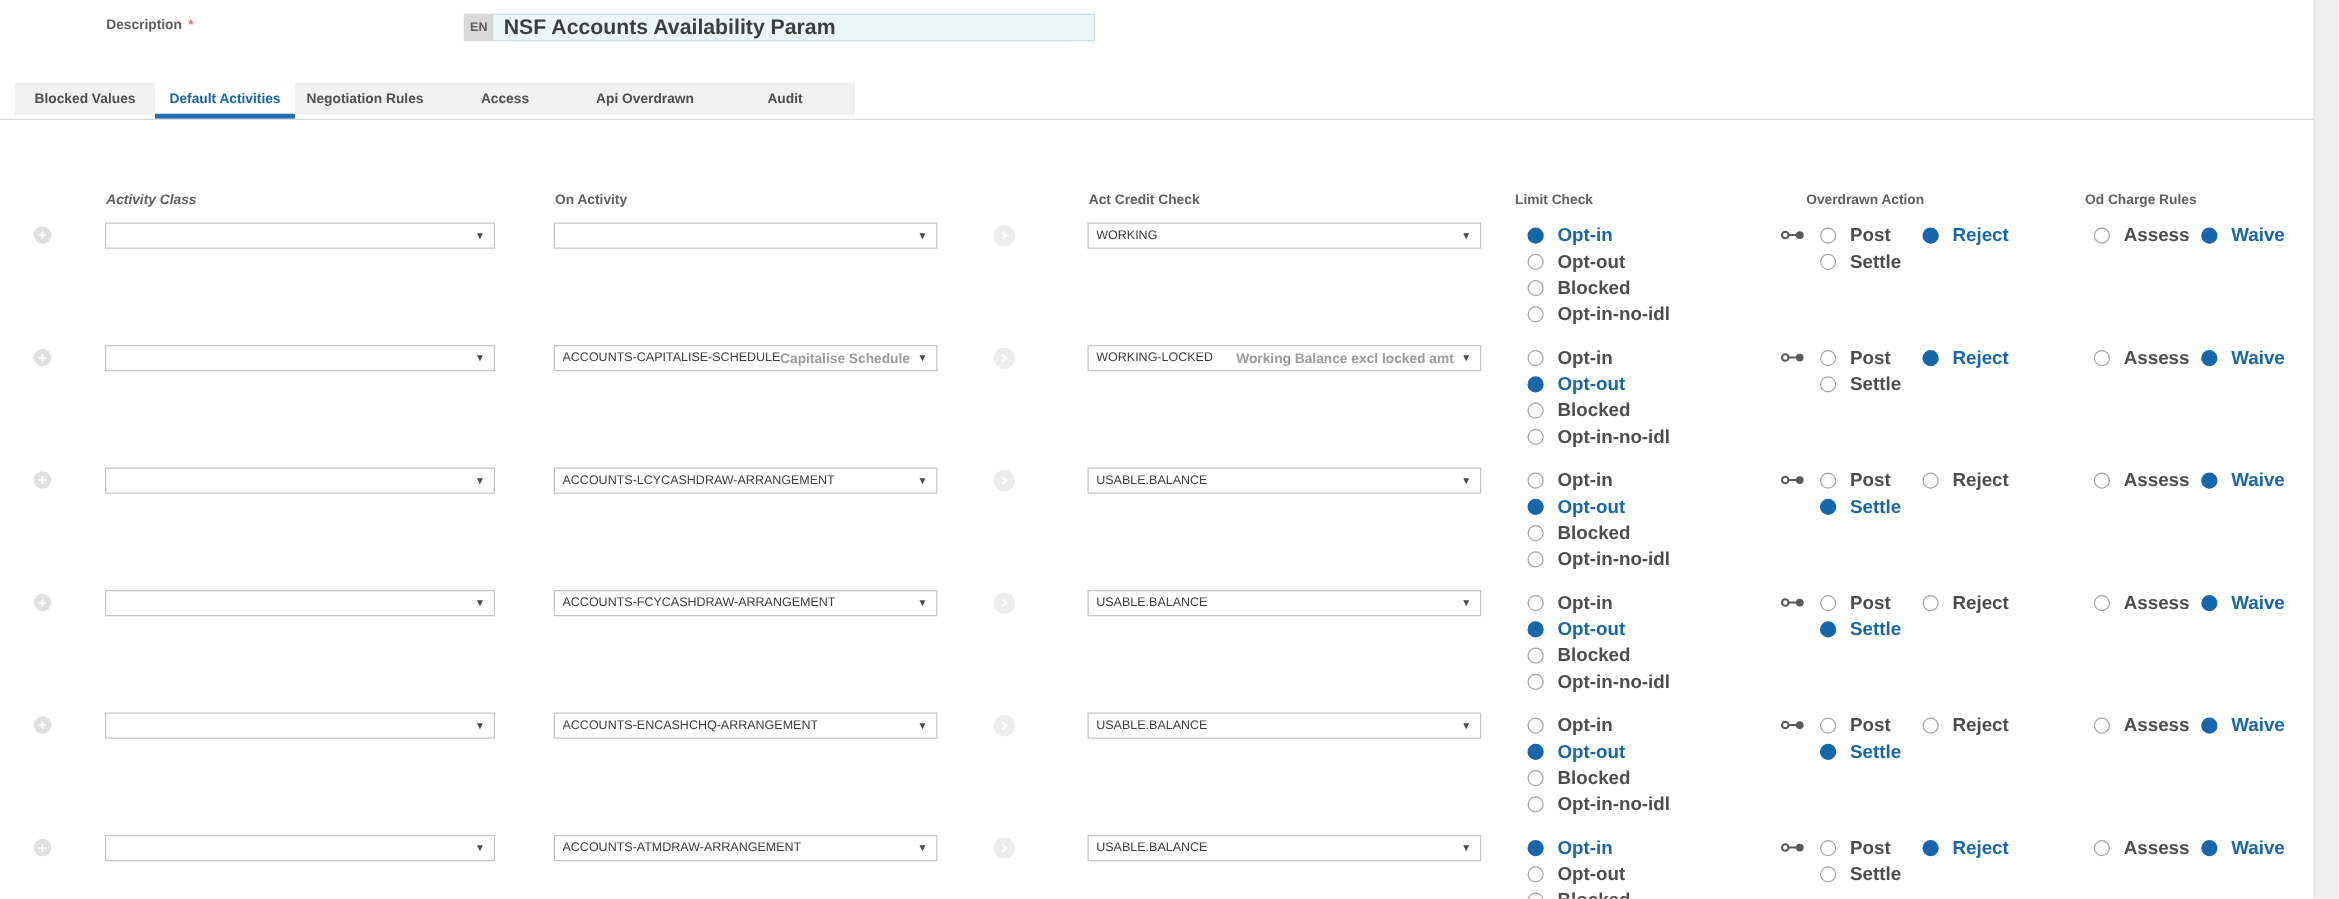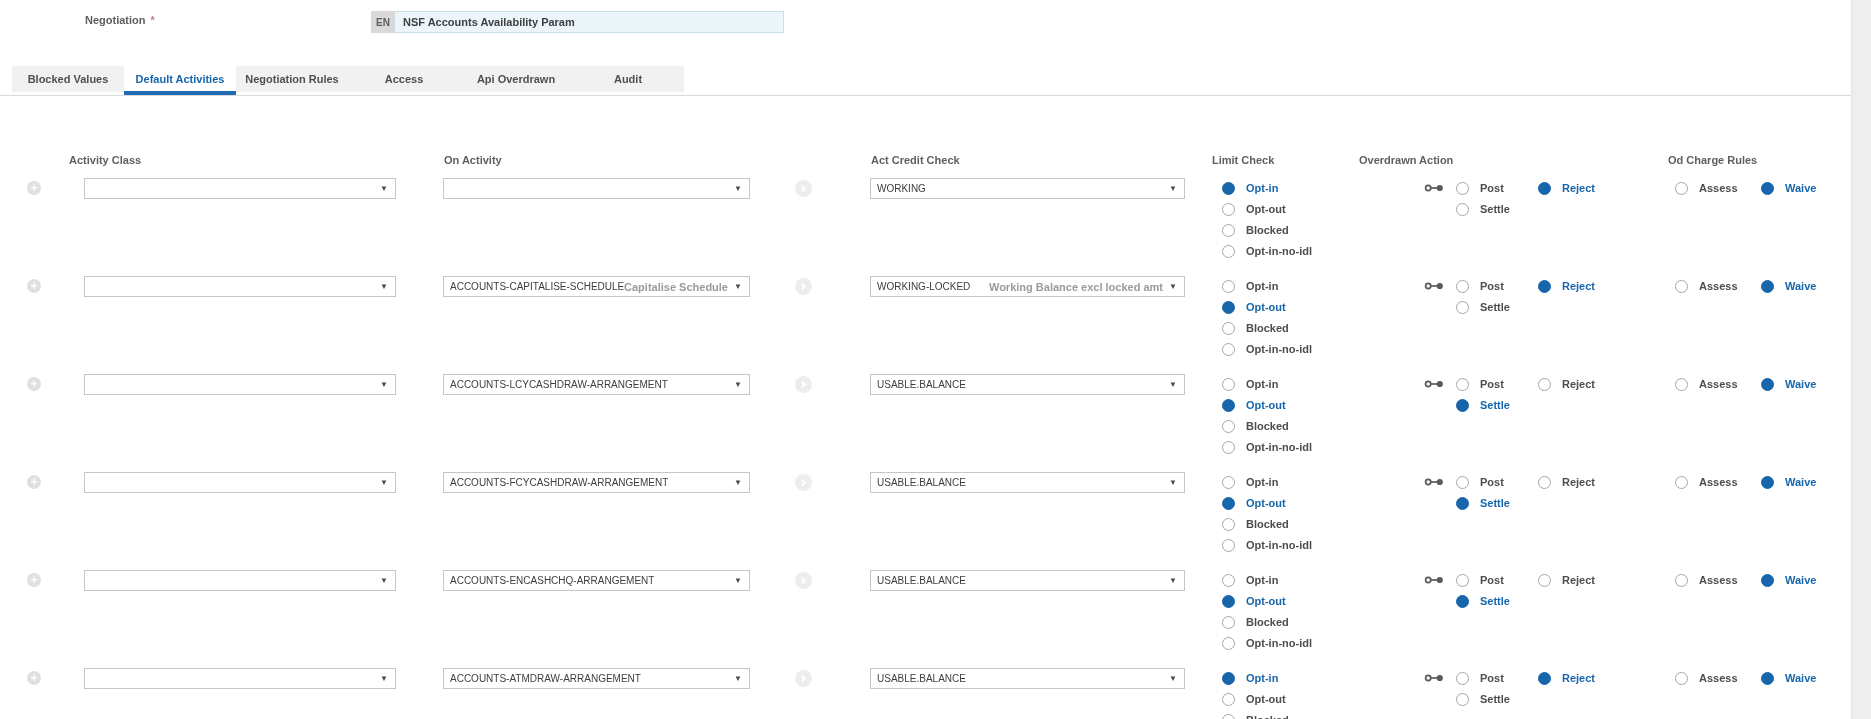--- a/index.html
+++ b/index.html
@@ -7,33 +7,33 @@
   body {
     width:1871px; height:719px; position:relative; overflow:hidden;
     background:#ffffff; font-family:"Liberation Sans", sans-serif;
   }
   
   .desc-label { position:absolute; left:85px; top:14px; font-size:11px; font-weight:bold; color:#5e5e5e; }
   .req-mark { color:#c4807e; margin-left:5px; font-weight:bold; }
   .desc-wrap { position:absolute; left:371px; top:11px; height:22px; display:flex; }
   .lang-badge { background:#d9d9d9; color:#5c5c5c; font-size:10px; font-weight:bold;
     width:24px; display:flex; align-items:center; justify-content:center; }
-  .desc-input { width:389px; height:22px; background:#ebf5fa; border:1px solid #ccdfe9; border-left:none;
-    font-family:"Liberation Sans",sans-serif; font-size:11px; font-weight:bold; color:#3e3e3e; padding:0 8px; outline:none; }
+  .desc-input { width:481px; height:22px; background:#ebf5fa; border:1px solid #ccdfe9; border-left:none;
+    font-family:"Liberation Sans",sans-serif; font-size:17px; font-weight:bold; color:#3e3e3e; padding:0 8px; outline:none; }
   
   .tabbar { position:absolute; left:12px; top:66px; height:26px; display:flex; background:#f1f1f1; }
   .tab { width:112px; display:flex; align-items:center; justify-content:center;
     font-size:11px; font-weight:bold; color:#4f4f4f; cursor:pointer; position:relative; white-space:nowrap; }
   .tab.active { background:#ffffff; color:#1766ab; }
   .tab.active::after { content:""; position:absolute; left:0; right:0; bottom:-3px; height:4px; background:#1f6cb3; }
   .tab-divider { position:absolute; left:0; top:95px; width:1851px; height:1px; background:#dadada; }
   
   .col-header { position:absolute; top:154px; font-size:11px; font-weight:bold; color:#5f5f5f; white-space:nowrap; }
-  .h-activity { left:69px; } .h-onact { left:444px; } .h-acc { left:871px; }
-  .h-limit { left:1212px; } .h-od { left:1359px; } .h-charge { left:1668px; }
+  .h-activity { left:85px;font-style:italic; } .h-onact { left:444px; } .h-acc { left:871px; }
+  .h-limit { left:1212px; } .h-od { left:1445px; } .h-charge { left:1668px; }
   
   .row { position:absolute; left:0; width:1851px; height:98px; }
   .add-btn { position:absolute; left:27px; top:13px; width:14px; height:14px; border-radius:50%;
     background:#e0e0e0; display:flex; align-items:center; justify-content:center; cursor:pointer; }
   .plus-glyph { color:#ffffff; font-size:12px; font-weight:bold; line-height:10px; margin-top:-1px; }
   .sel { position:absolute; top:10px; height:21px; border:1px solid #c6c6c6; background:#fff;
     display:flex; align-items:center; cursor:pointer; }
   .sel .val { margin-left:6px; font-size:10px; font-weight:normal; color:#3d3d3d; white-space:nowrap; overflow:hidden; }
   .sel .hint { position:absolute; right:21px; font-size:11px; font-weight:bold; color:#9b9b9b; white-space:nowrap; }
   .sel .caret { position:absolute; right:7px; font-size:8px; color:#4a4a4a; }
@@ -41,31 +41,31 @@
   .sel.onact    { left:443px; width:307px; }
   .sel.acc      { left:870px; width:315px; }
   .chevron-btn { position:absolute; left:795px; top:12px; width:17px; height:17px; border-radius:50%;
     background:#ededed; display:flex; align-items:center; justify-content:center; cursor:pointer; }
   .chevron-glyph { display:block; width:5px; height:5px; border-top:2px solid #fff; border-right:2px solid #fff;
     transform:rotate(45deg); margin-left:-2px; }
   .key-icon { position:absolute; left:1424px; top:14px; }
   .radio-opt { position:absolute; display:flex; align-items:center; height:14px; cursor:pointer; }
   .radio-circle { width:13px; height:13px; border-radius:50%; border:1px solid #a6a6a6; background:#fff; flex:0 0 auto; }
   .radio-opt.selected .radio-circle { background:#1766ab; border-color:#1766ab; }
-  .radio-label { font-size:11px; font-weight:bold; color:#4d4d4d; white-space:nowrap; margin-left:11px; }
+  .radio-label { font-size:15px; font-weight:bold; color:#4d4d4d; white-space:nowrap; margin-left:11px; }
   .radio-opt.selected .radio-label { color:#1766ab; }
   
   .scroll-strip { position:absolute; left:1851px; top:0; width:20px; height:719px;
     background:#efeeef; border-left:1px solid #e4e4e4; }
 </style>
 </head>
 <body>
 
 <div class="desc-label">
-  <span>Negotiation</span><span class="req-mark">*</span>
+  <span>Description</span><span class="req-mark">*</span>
 </div>
 
 <div class="desc-wrap">
   <span class="lang-badge">EN</span>
   <input class="desc-input" type="text" readonly="" value="NSF Accounts Availability Param" style="">
 </div>
 
 <div class="tabbar">
   <div class="tab">Blocked Values</div>
   <div class="tab active">Default Activities</div>

